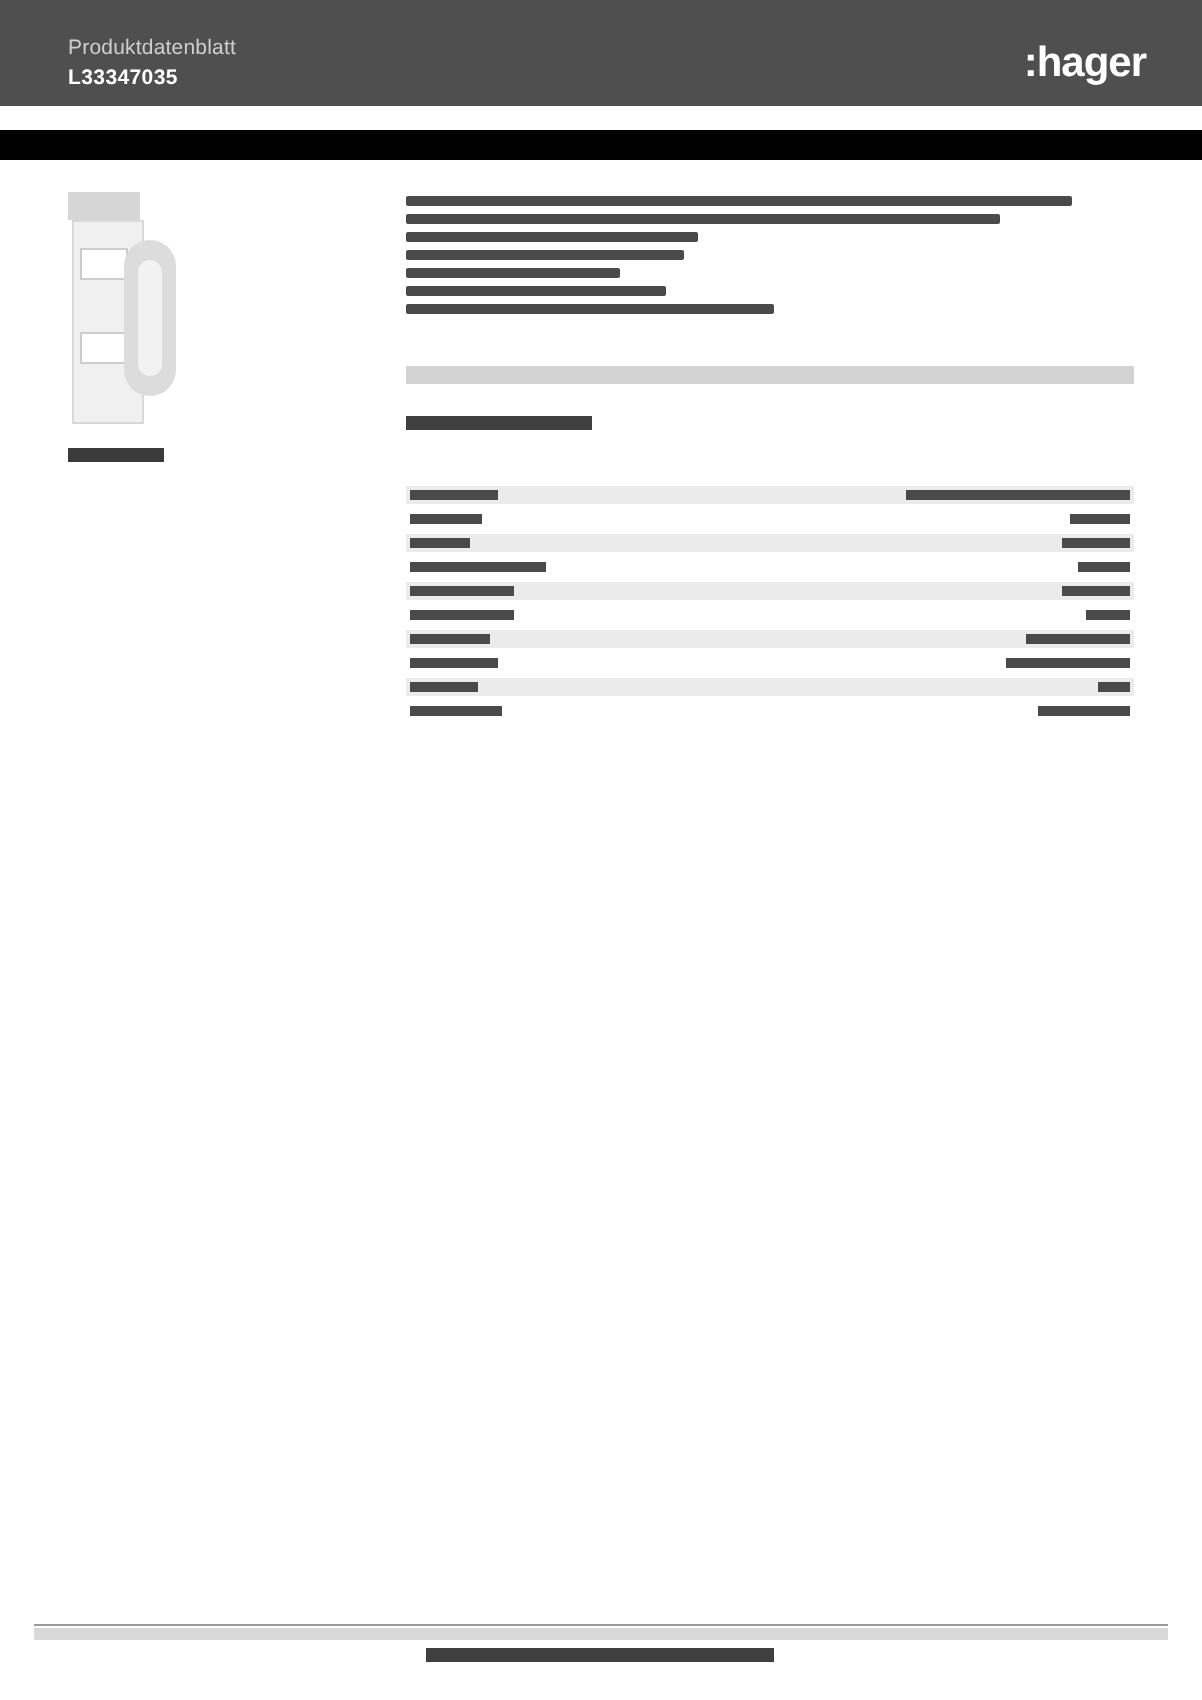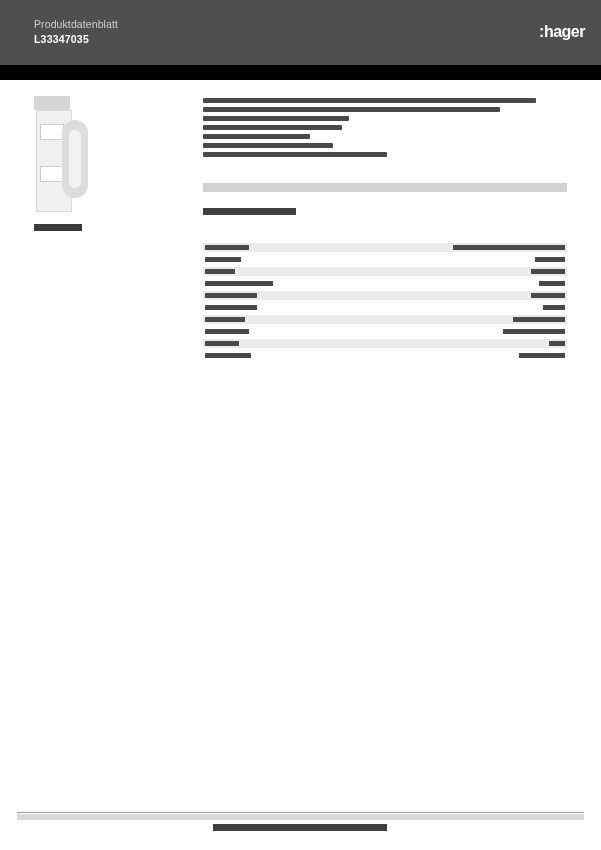--- a/index.html
+++ b/index.html
@@ -20,21 +20,21 @@
     width: 601px;
     height: 850px;
   }
 
   
   .header {
     position: absolute;
     left: 0;
     top: 0;
     width: 601px;
-    height: 65px;
+    height: 53px;
     background: #4f4f4f;
   }
   .header-doc-type {
     position: absolute;
     left: 34px;
     top: 18px;
     font-size: 10.5px;
     color: #cfcfcf;
     letter-spacing: 0.1px;
   }
@@ -42,23 +42,23 @@
     position: absolute;
     left: 34px;
     top: 33px;
     font-size: 10.5px;
     color: #ffffff;
     font-weight: bold;
     letter-spacing: 0.2px;
   }
   .logo {
     position: absolute;
-    right: 16px;
+    right: 28px;
     top: 18px;
-    font-size: 16px;
+    font-size: 21px;
     font-weight: bold;
     color: #ffffff;
     letter-spacing: -0.5px;
     line-height: 28px;
   }
   .logo .colon {
     color: #ffffff;
   }
 
   

